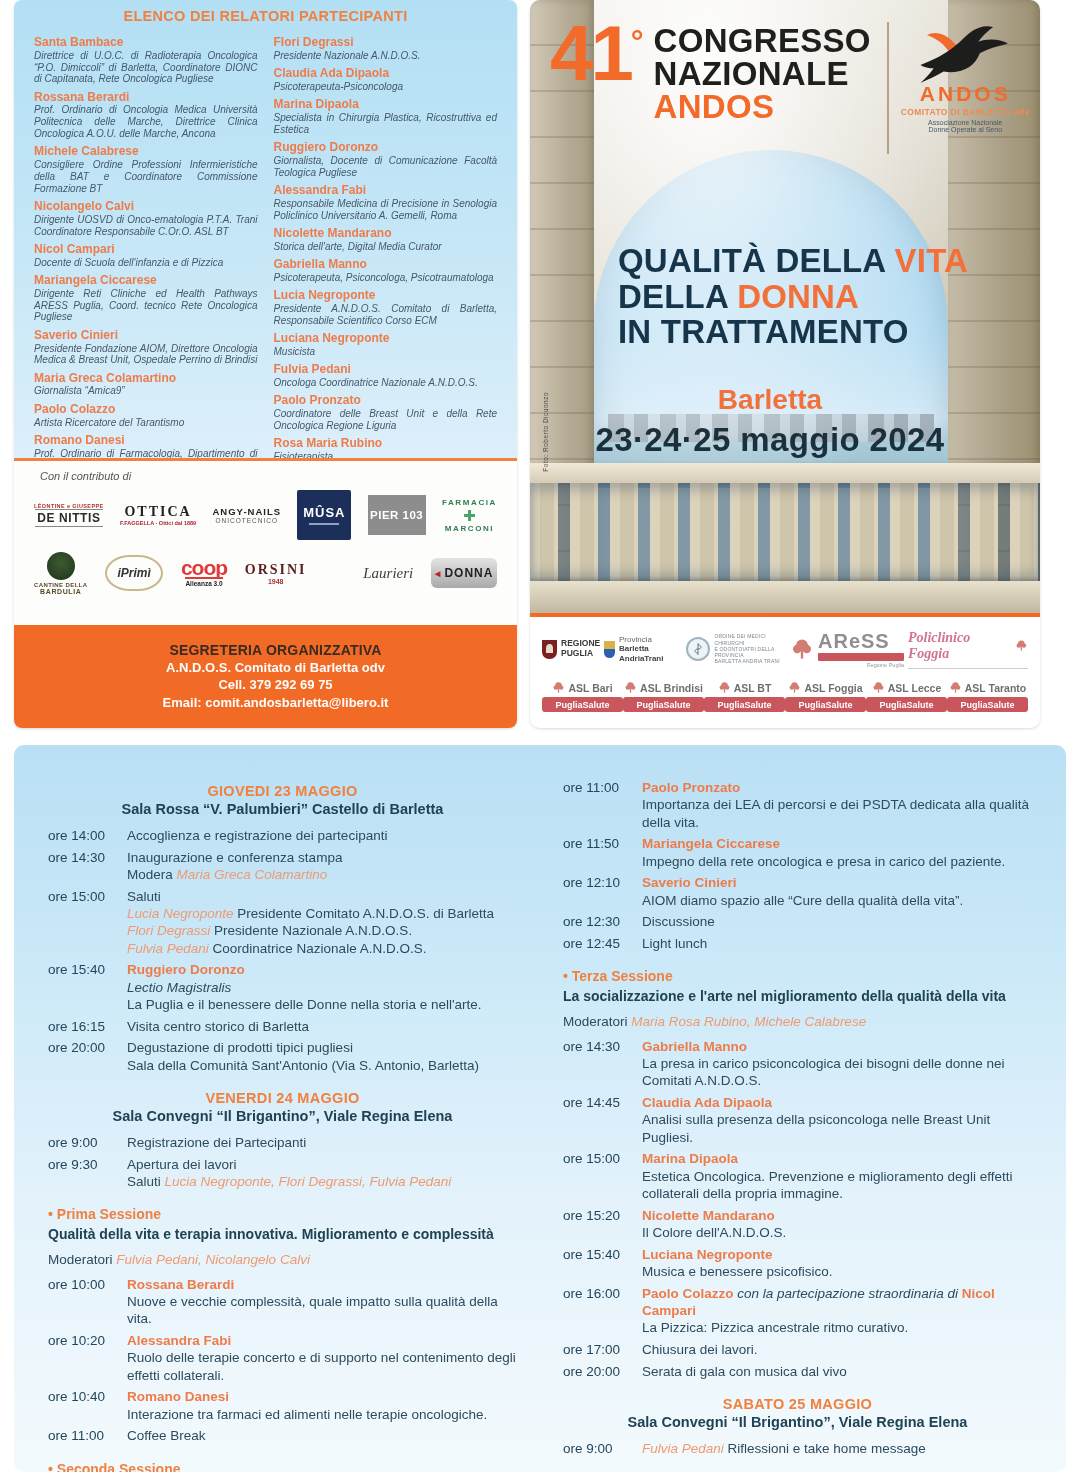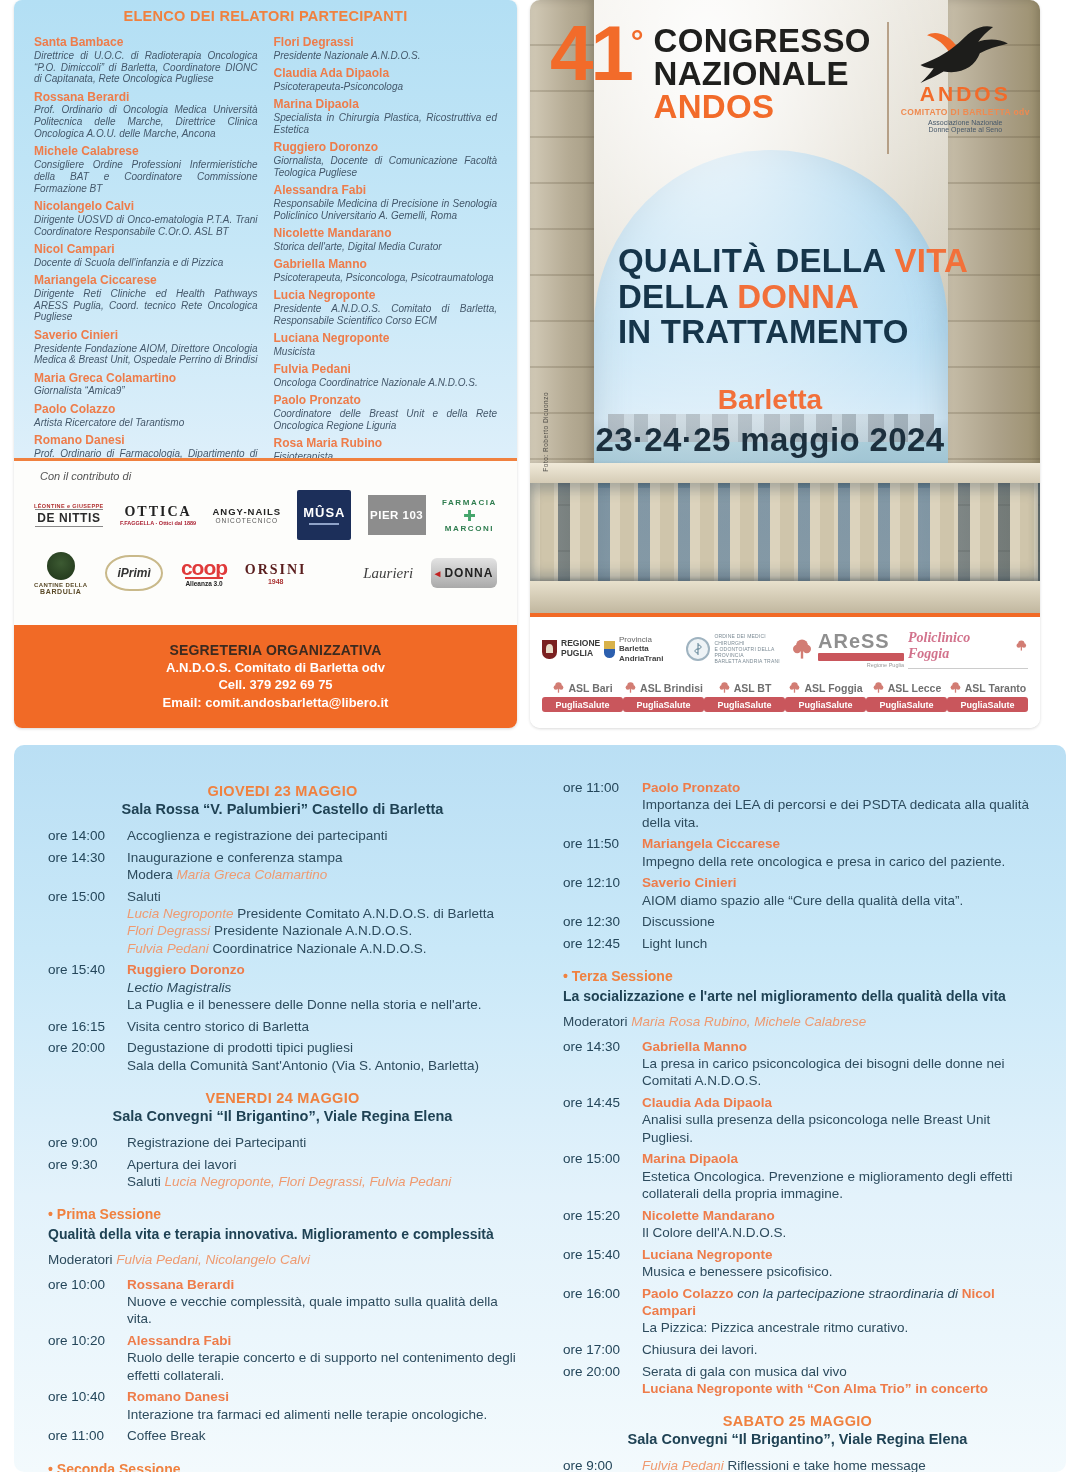--- a/index.html
+++ b/index.html
@@ -740,21 +740,20 @@
       <div class="blk item">
         <div class="time">ore 17:00</div>
         <div class="body">
           <div class="line">Chiusura dei lavori.</div>
         </div>
       </div>
       <div class="blk item">
         <div class="time">ore 20:00</div>
         <div class="body">
           <div class="line">Serata di gala con musica dal vivo</div>
-          <div class="line"><span class="nm">Luciana Negroponte with “Con Alma Trio” in concerto</span></div>
         </div>
       </div>
       <div class="blk day">
         <div class="day-title">SABATO 25 MAGGIO</div>
         <div class="day-sub">Sala Convegni “Il Brigantino”, Viale Regina Elena</div>
       </div>
       <div class="blk item">
         <div class="time">ore 9:00</div>
         <div class="body">
           <div class="line"><span class="nmi">Fulvia Pedani</span> Riflessioni e take home message</div>

